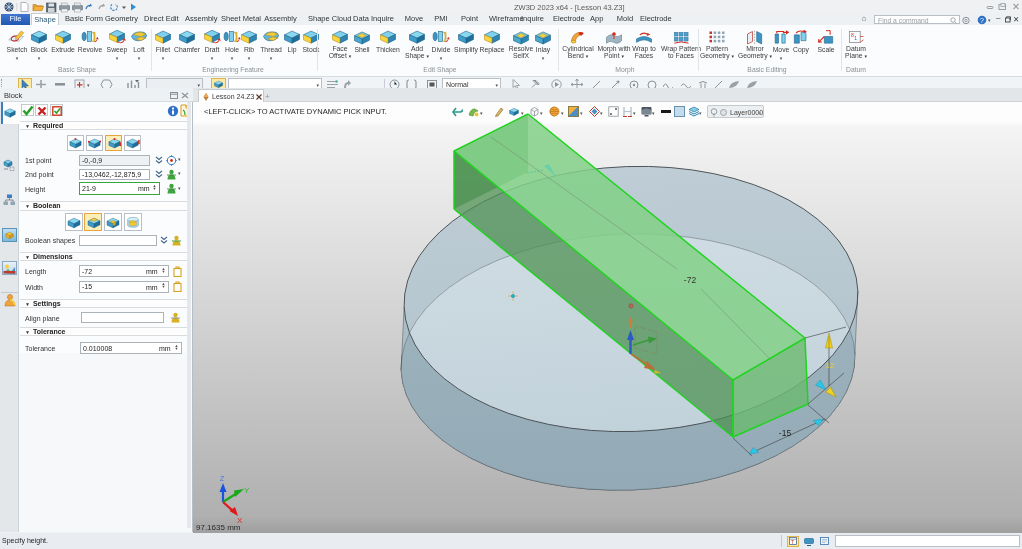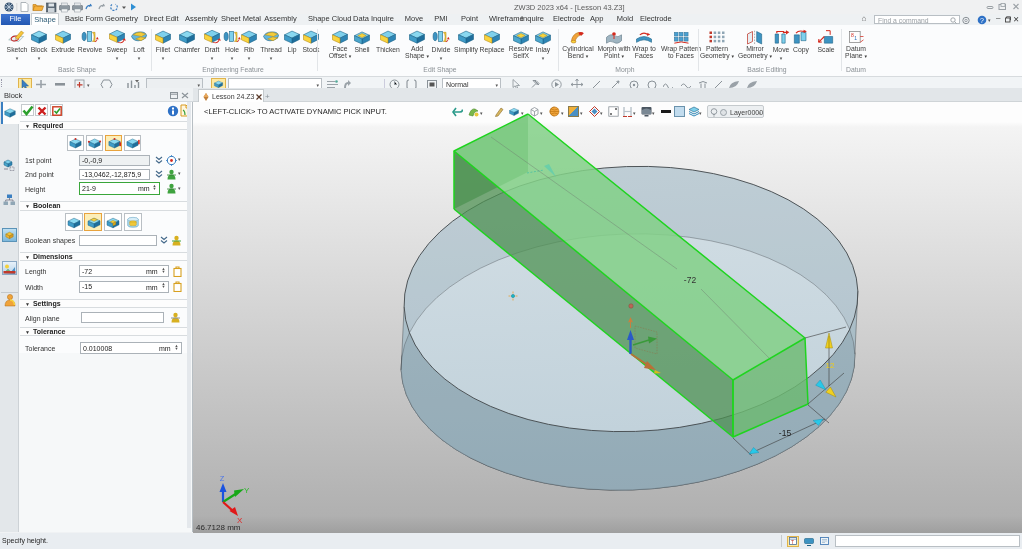--- a/index.html
+++ b/index.html
@@ -888,21 +888,21 @@
         <path d="M26.5 390 L33.5 390 L30 381 Z" fill="#1a52e0"></path>
         <text x="26.8" y="379" font-size="7.5" fill="#4a74e8" font-family="Liberation Sans">Z</text>
         <line x1="30" y1="400" x2="44" y2="391" stroke="#18a818" stroke-width="2.2"></line>
         <path d="M42 395 L51 387 L41 388.5 Z" fill="#18a818"></path>
         <text x="51" y="391" font-size="8" fill="#28b828" font-family="Liberation Sans">Y</text>
         <line x1="30" y1="400" x2="40" y2="409" stroke="#e01818" stroke-width="2.2"></line>
         <path d="M36.5 409 L45 414 L42 405 Z" fill="#e01818"></path>
         <text x="44" y="421" font-size="8" fill="#e02828" font-family="Liberation Sans">X</text>
       </g>
     </svg>
-    <div id="mmlabel">46.7128 mm</div>
+    <div id="mmlabel">97.1635 mm</div>
   </div>
   <div id="statusbar">
     <div id="statusmsg">Specify height.</div>
     <div class="abs" style="left:781px;top:2px;width:1px;height:12px;background:#c5cacd"></div>
     <div class="abs" style="left:787px;top:2.5px;width:12px;height:11px;background:#fde9a2;border:1px solid #e0b44c"></div>
     <svg class="abs" style="left:789px;top:4px" width="8" height="8" viewBox="0 0 8 8">
         <rect x="0.5" y="0.5" width="7" height="7" fill="#fff" stroke="#4a6e9a" stroke-width="0.8"></rect>
         <path d="M0.5 2.2 H7.5" stroke="#4a6e9a" stroke-width="0.6"></path>
         <text x="2" y="6.8" font-size="5" fill="#c0392b" font-family="Liberation Sans">T</text>
       </svg>

